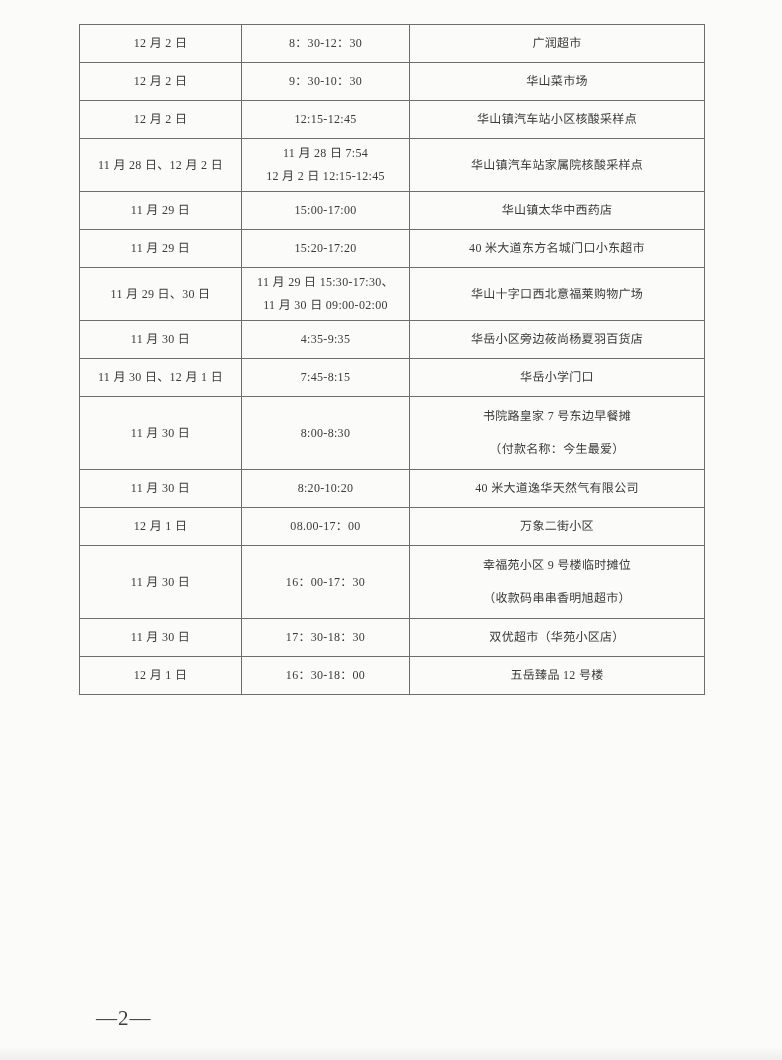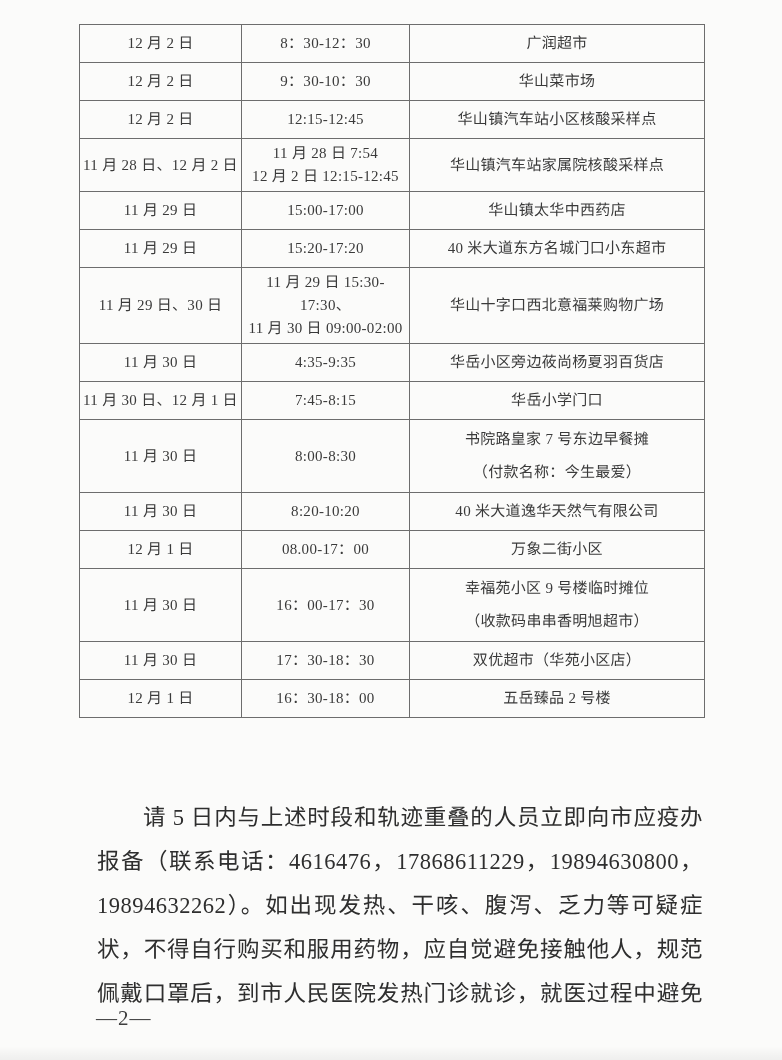--- a/index.html
+++ b/index.html
@@ -27,21 +27,21 @@
     position:absolute; left:79px; top:24px;
     border-collapse:collapse;
     table-layout:fixed;
     width:625px;
     color:#3a3a3a;
   }
   table.schedule td {
     border:1px solid #6d6d6d;
     text-align:center;
     vertical-align:middle;
-    font-size:15px;
+    font-size:12px;
     line-height:23px;
     padding:7px 3px;
     letter-spacing:0.3px;
   }
   col.c-date { width:162px; }
   col.c-time { width:168px; }
   col.c-loc  { width:295px; }
   
   tr.t2 td { padding-top:3px; padding-bottom:3px; }
   
@@ -241,29 +241,22 @@
           </td>
         </tr>
         <tr>
           <td>
             <div>12 月 1 日</div>
           </td>
           <td>
             <div>16：30-18：00</div>
           </td>
           <td>
-            <div>五岳臻品 2 号楼</div>
+            <div>五岳臻品 12 号楼</div>
           </td>
         </tr>
       </tbody>
   </table>
 
-  <div class="para">
-    <div class="line">请 5 日内与上述时段和轨迹重叠的人员立即向市应疫办</div>
-    <div class="line">报备（联系电话：4616476，17868611229，19894630800，</div>
-    <div class="line">19894632262）。如出现发热、干咳、腹泻、乏力等可疑症</div>
-    <div class="line">状，不得自行购买和服用药物，应自觉避免接触他人，规范</div>
-    <div class="line">佩戴口罩后，到市人民医院发热门诊就诊，就医过程中避免</div>
-  </div>
 
   <div class="page-number">—2—</div>
 
 </div>
 
 </body></html>

